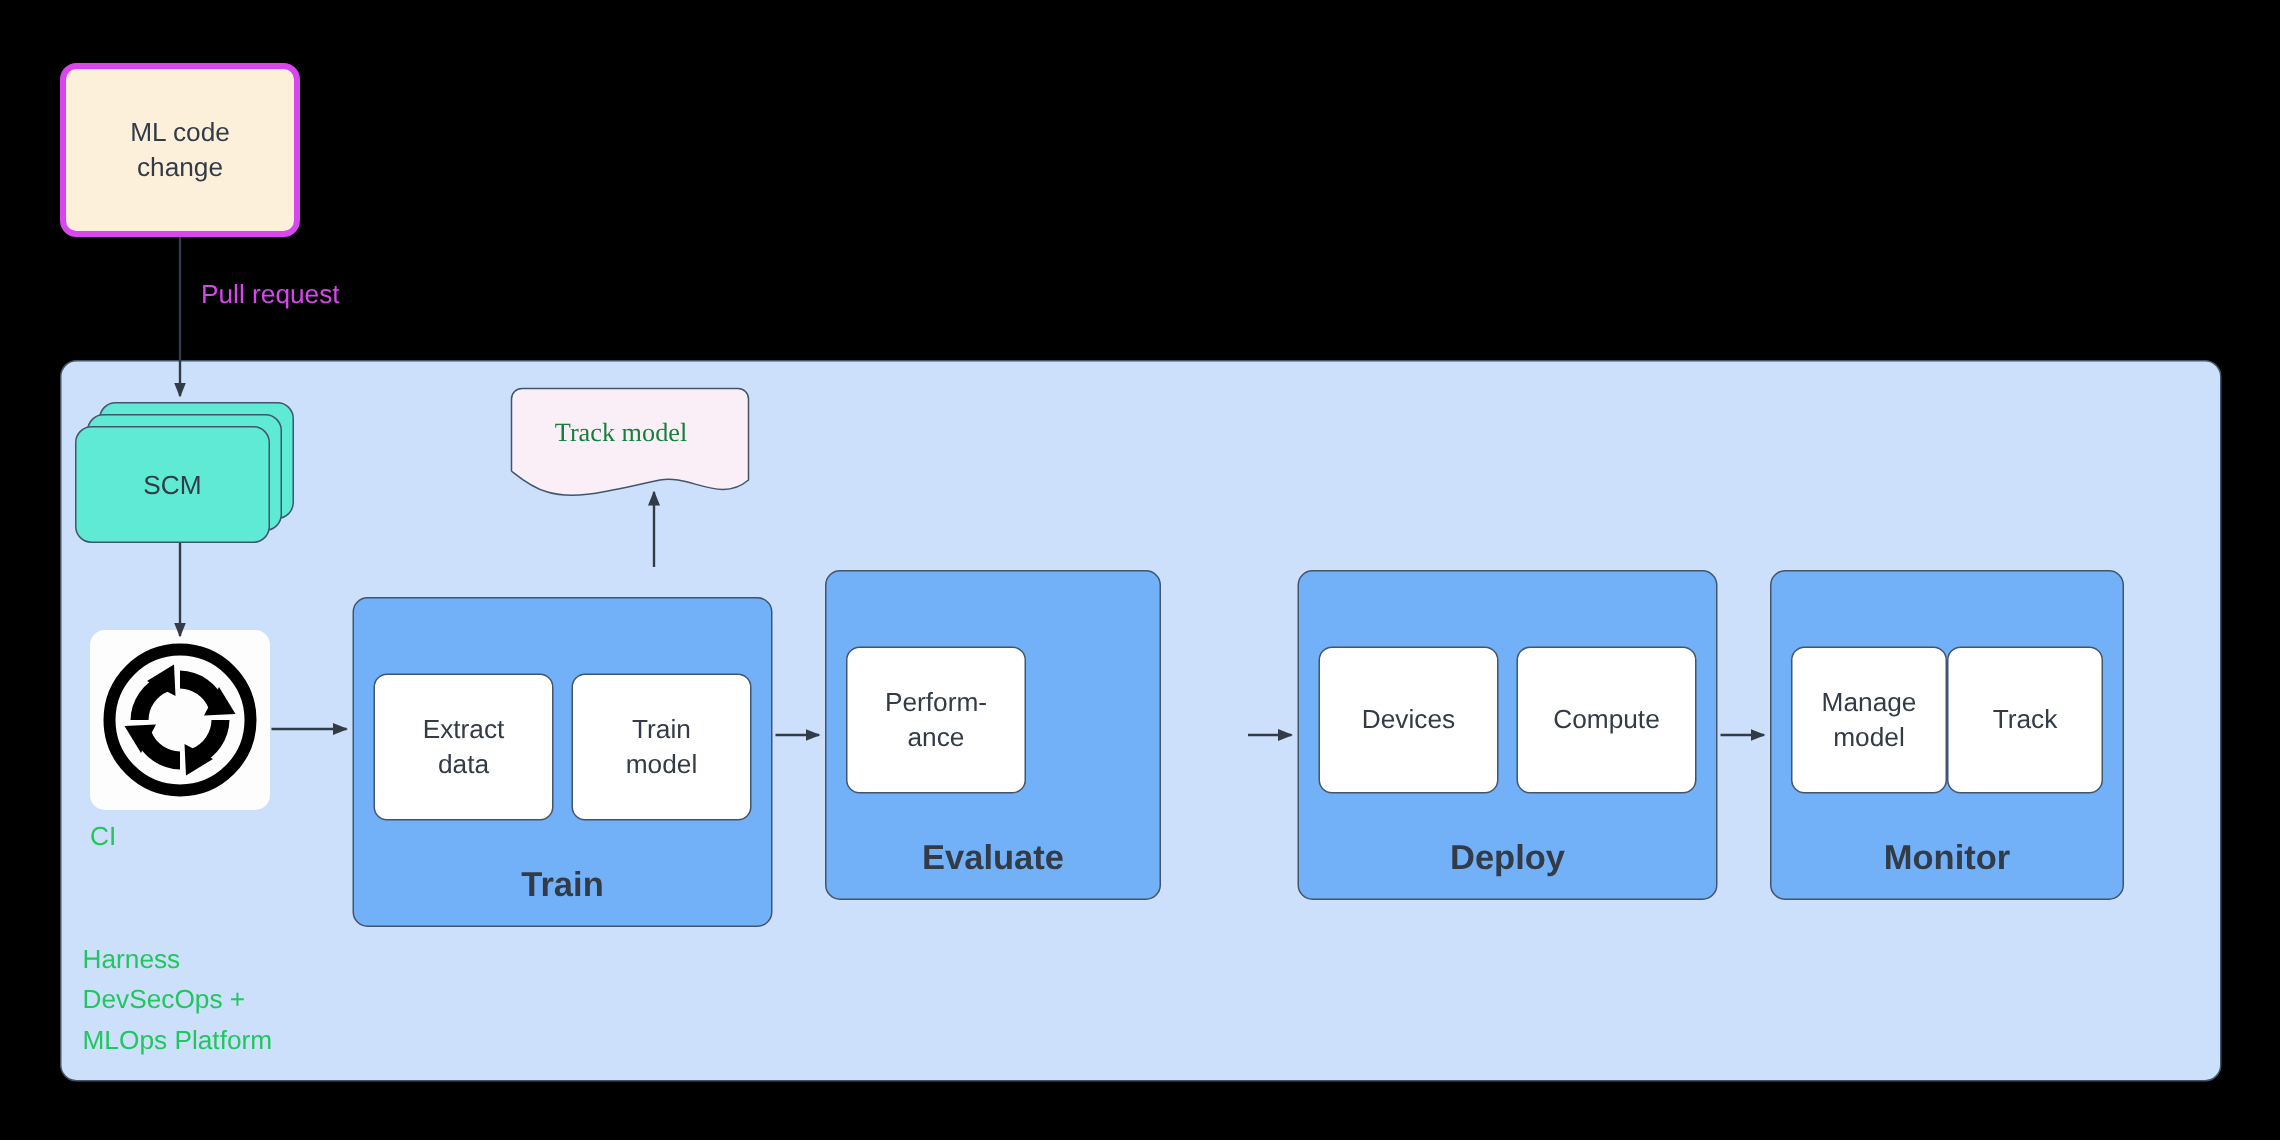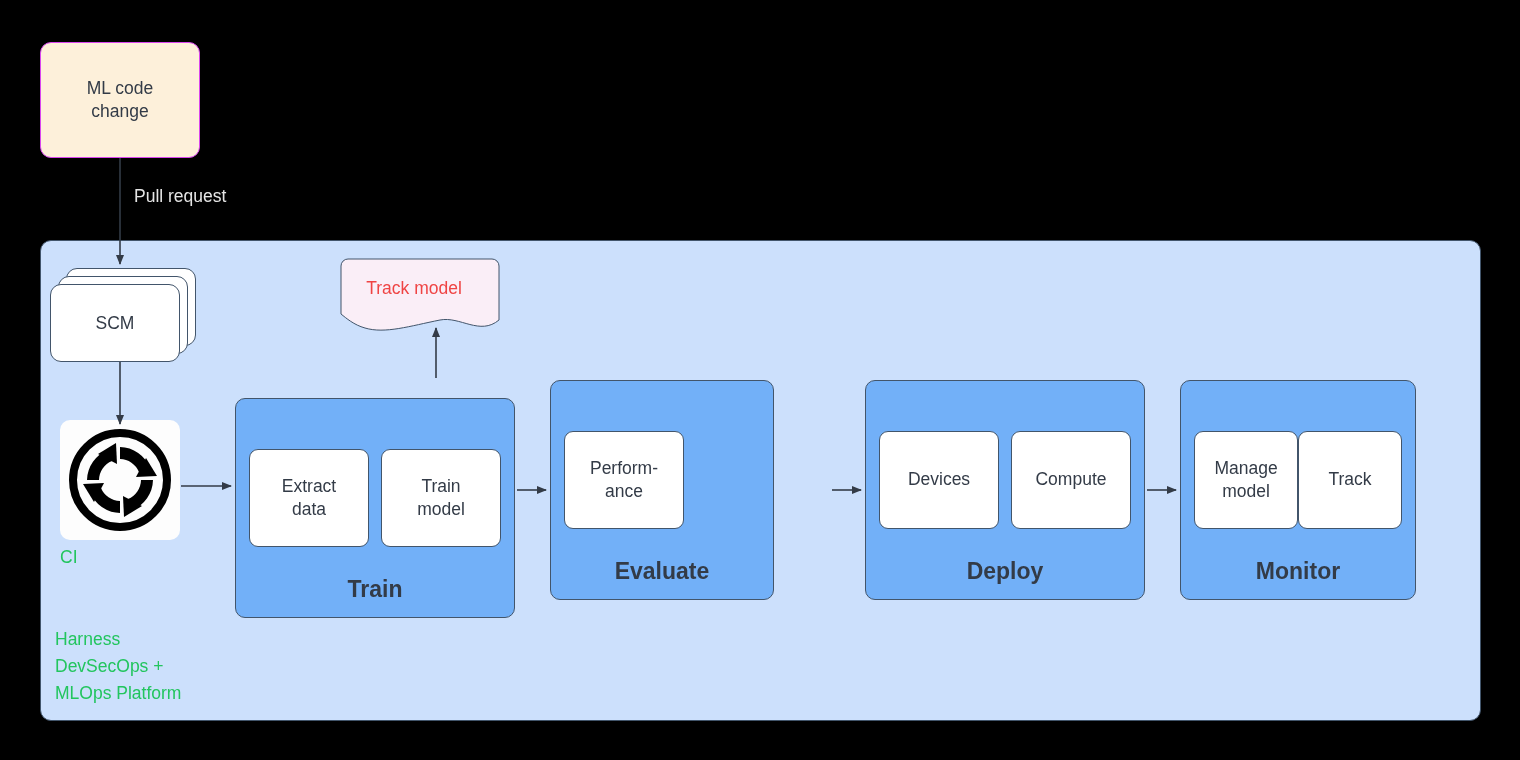--- a/index.html
+++ b/index.html
@@ -30,32 +30,32 @@
     justify-content: center;
     text-align: center;
     color: #333b47;
   }
 
   
   #ml-code-change {
     left: 40px; top: 42px;
     width: 160px; height: 116px;
     background: #fdf0da;
-    border: 1px solid #d946ef;
+    border: 4px solid #d946ef;
     border-radius: 11px;
     font-size: 17.5px;
     line-height: 1.34;
   }
 
   
   #pull-request-label {
     position: absolute;
     left: 134px; top: 186px;
     font-size: 17.5px;
-    color: #e5e5e5;
+    color: #d946ef;
     white-space: nowrap;
   }
 
   
   #platform-container {
     position: absolute;
     left: 40px; top: 240px;
     width: 1441px; height: 481px;
     background: #cce0fc;
     border: 1px solid #42556b;
@@ -68,21 +68,21 @@
     font-size: 17.5px;
     line-height: 1.54;
     color: #22c55e;
     white-space: pre;
   }
 
   
   .scm-sheet {
     position: absolute;
     box-sizing: border-box;
-    background: #ffffff;
+    background: #5eead4;
     border: 1px solid #42556b;
     border-radius: 11px;
     width: 130px; height: 78px;
   }
   #scm-sheet-back  { left: 66px; top: 268px; }
   #scm-sheet-mid   { left: 58px; top: 276px; }
   #scm-sheet-front {
     left: 50px; top: 284px;
     display: flex; align-items: center; justify-content: center;
     font-size: 17.5px;
@@ -110,21 +110,22 @@
     position: absolute;
     left: 340px; top: 258px;
     width: 160px; height: 76px;
   }
   #track-model-note .note-text {
     position: absolute;
     left: 0; top: 20px;
     width: 148px;
     text-align: center;
     font-size: 17.5px;
-    color: #ef4444;
+    color: #15803d;
+    font-family: Liberation Serif, serif;
   }
 
   
   .stage {
     position: absolute;
     box-sizing: border-box;
     background: #72b0f8;
     border: 1px solid #42556b;
     border-radius: 10px;
     top: 380px;

